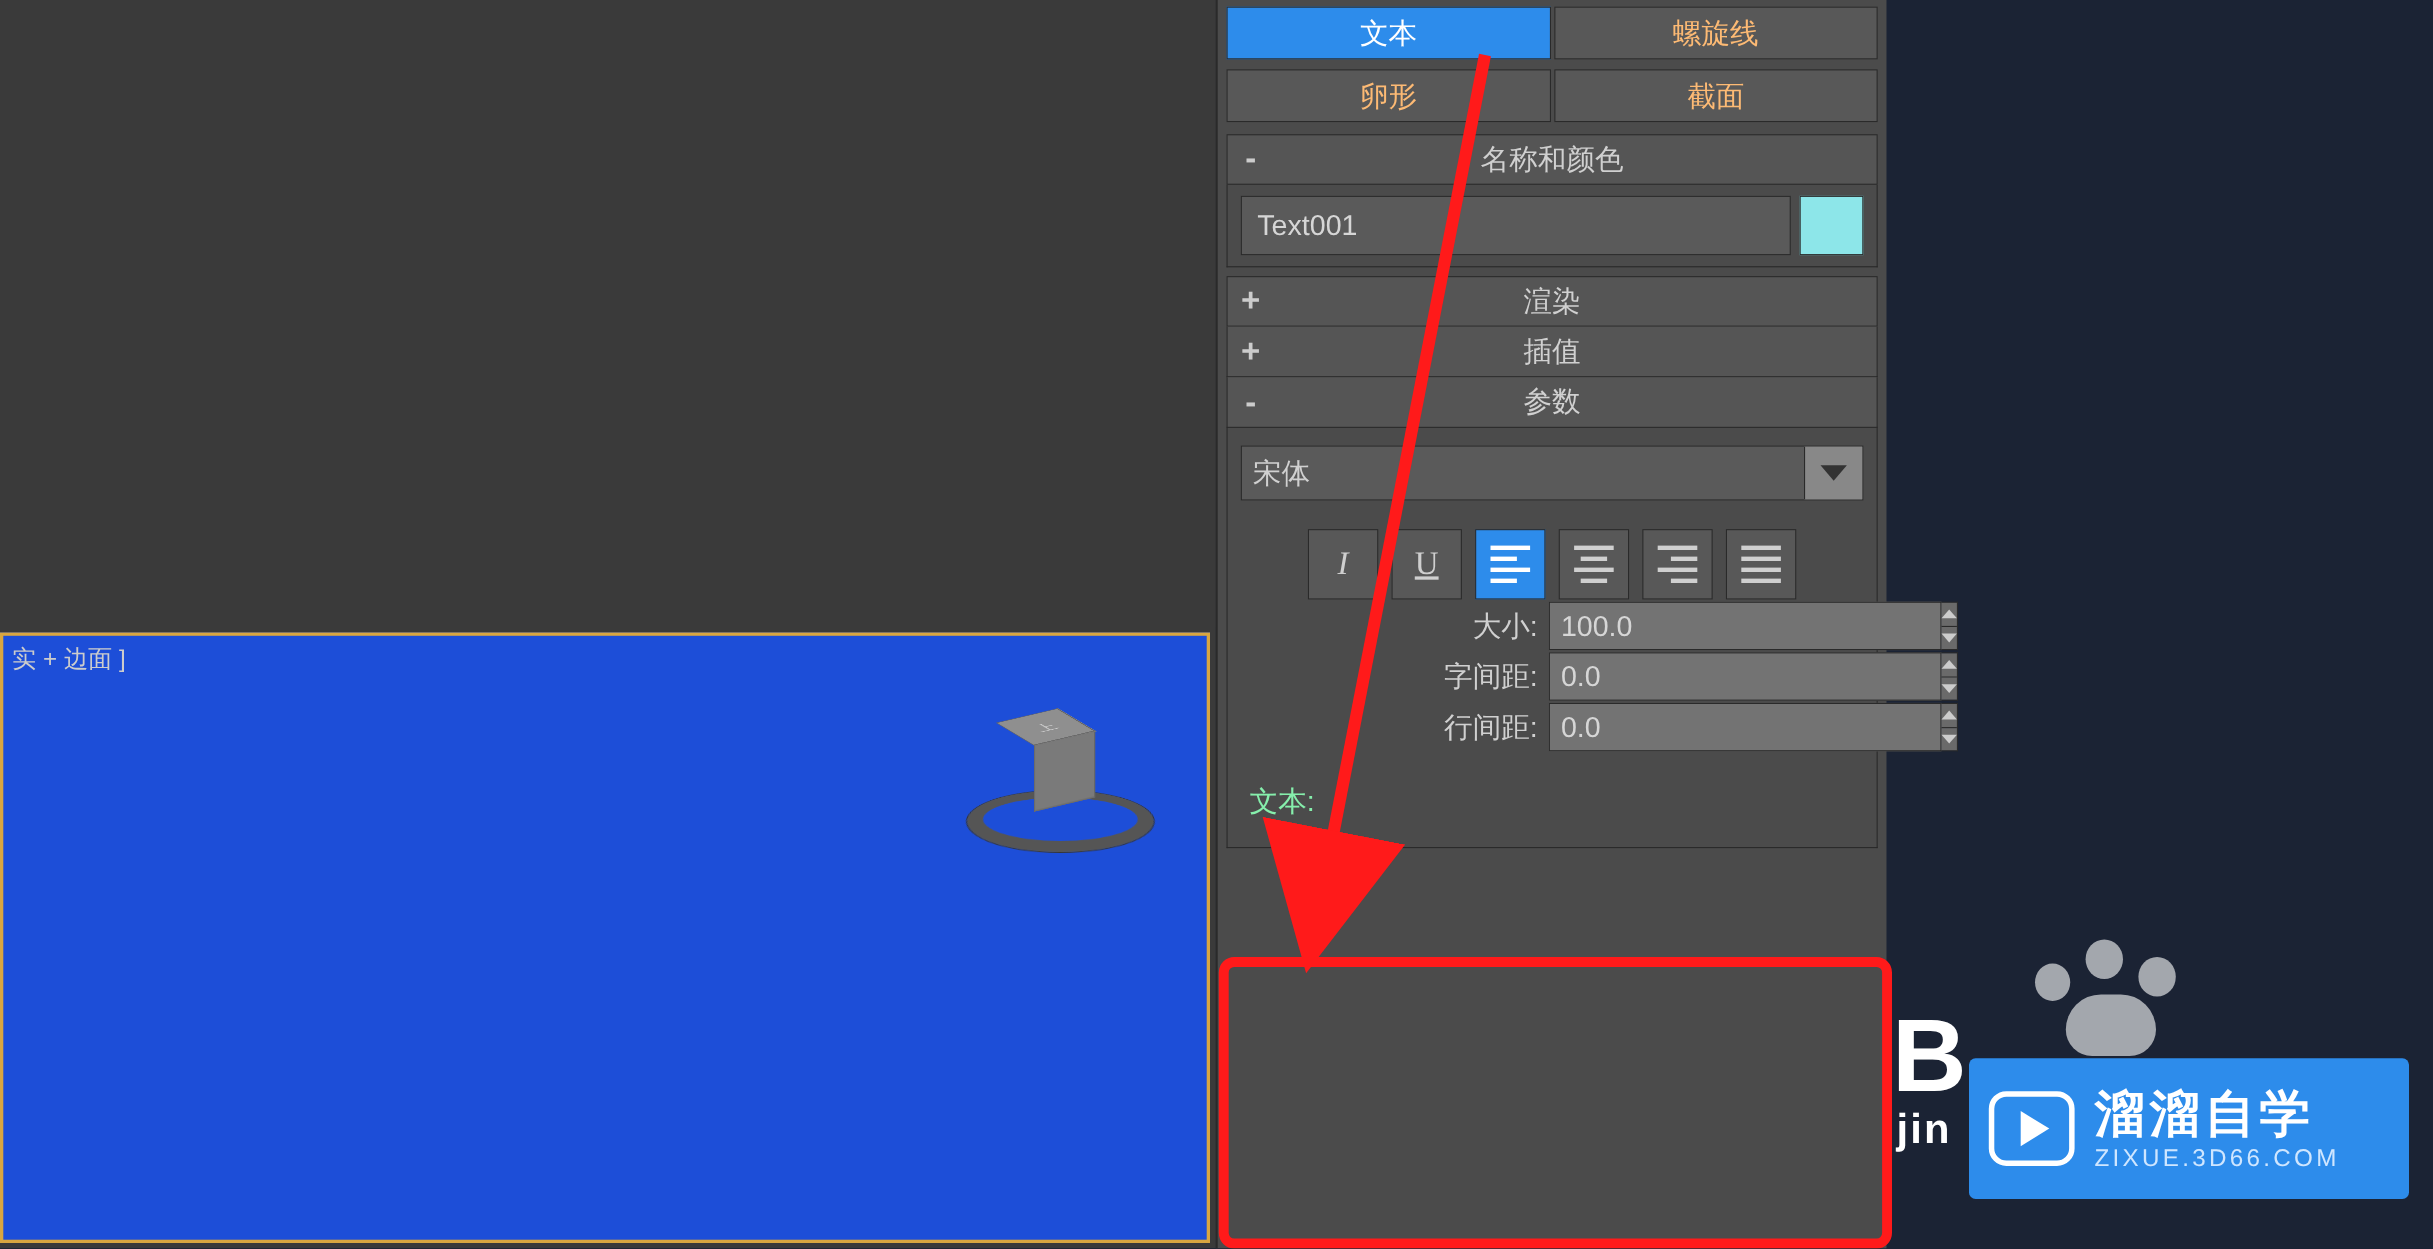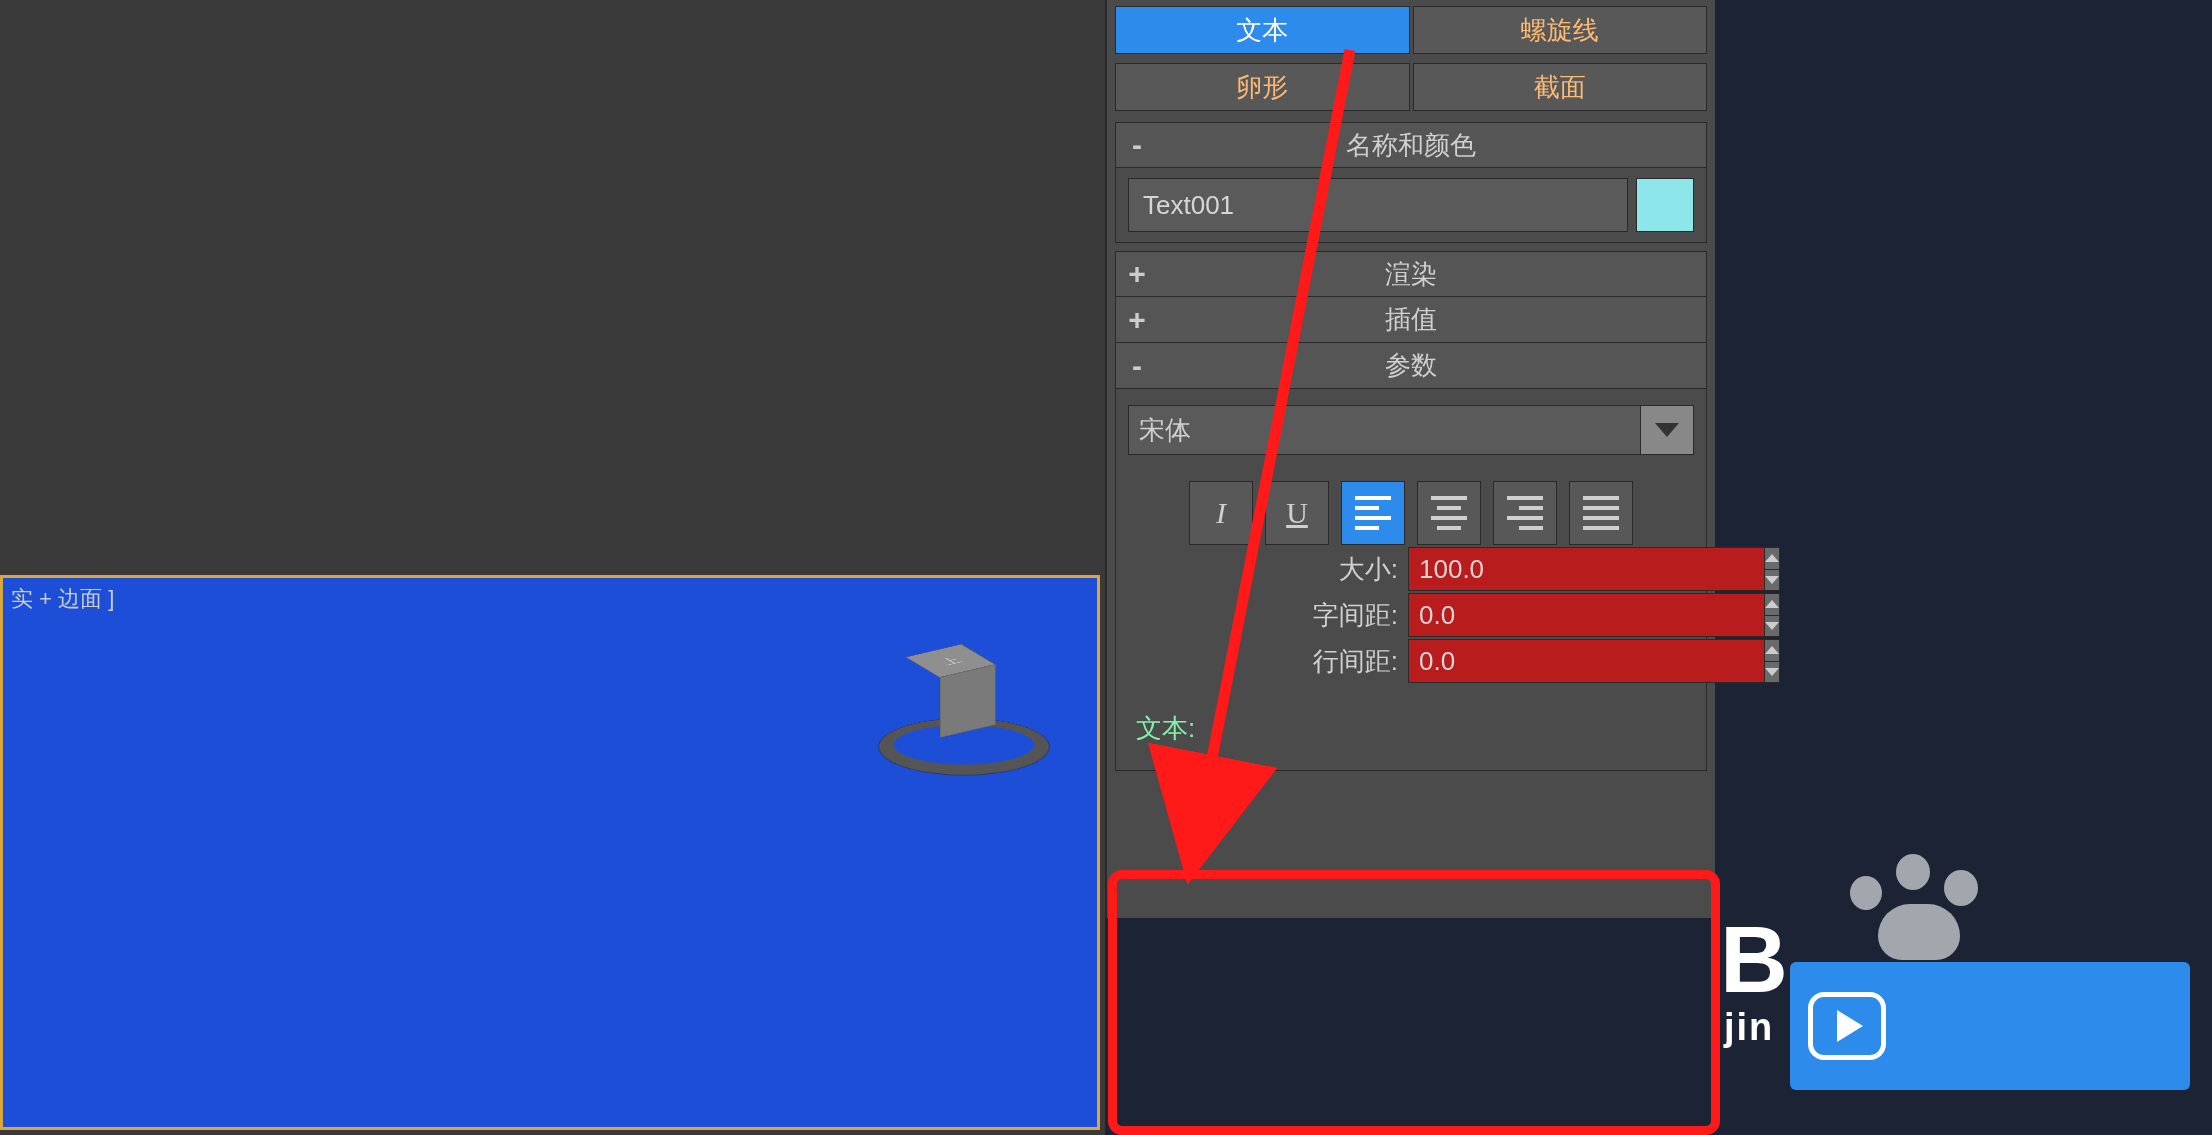--- a/index.html
+++ b/index.html
@@ -77,21 +77,21 @@
   .cf-front { transform: translateZ(32px); background:#7a7a7a; }
   .cf-right { transform: rotateY(90deg) translateZ(32px); background:#6a6a6a;}
   .cf-top   { transform: rotateX(90deg) translateZ(32px); background:#8f8f8f;}
   
   
   .panel {
     position: absolute;
     left: 1105px;
     top: 0;
     width: 610px;
-    height: 918px;
+    height: 1135px;
     background: #4b4b4b;
     border-left: 2px solid #2a2a2a;
     box-sizing: border-box;
   }
   .obj-type-row {
     display: flex;
     gap: 3px;
     padding: 6px 8px 3px 8px;
   }
   .obj-btn {
@@ -231,21 +231,21 @@
     width:120px;
     text-align:right;
   }
   .spinner {
     display:flex;
     width:280px;
     height:44px;
   }
   .spinner-input {
     flex:1;
-    background:#b91c1c;
+    background:#737373;
     border:1px solid #2a2a2a;
     color:#d6d6d6;
     font-size:26px;
     padding:0 10px;
     box-sizing:border-box;
     outline:none;
   }
   .spinner-arrows {
     width:34px;
     display:flex;flex-direction:column;
@@ -526,13 +526,17 @@
   <div class="paw-dot" style="left:114px;top:30px;width:34px;height:36px;"></div>
   <div class="paw-dot" style="left:48px;top:64px;width:82px;height:56px;border-radius:40px 40px 30px 30px;"></div>
 </div>
 <div class="watermark-text wm-B">B</div>
 <div class="watermark-text wm-jin">jin</div>
 
 <div class="wm-brand">
   <div class="play-outer">
       <div class="play-tri"></div>
     </div>
+  <div class="brand-text-wrap">
+    <span class="brand-cn">溜溜自学</span>
+    <span class="brand-url">ZIXUE.3D66.COM</span>
+  </div>
 </div>
 
 </body></html>

